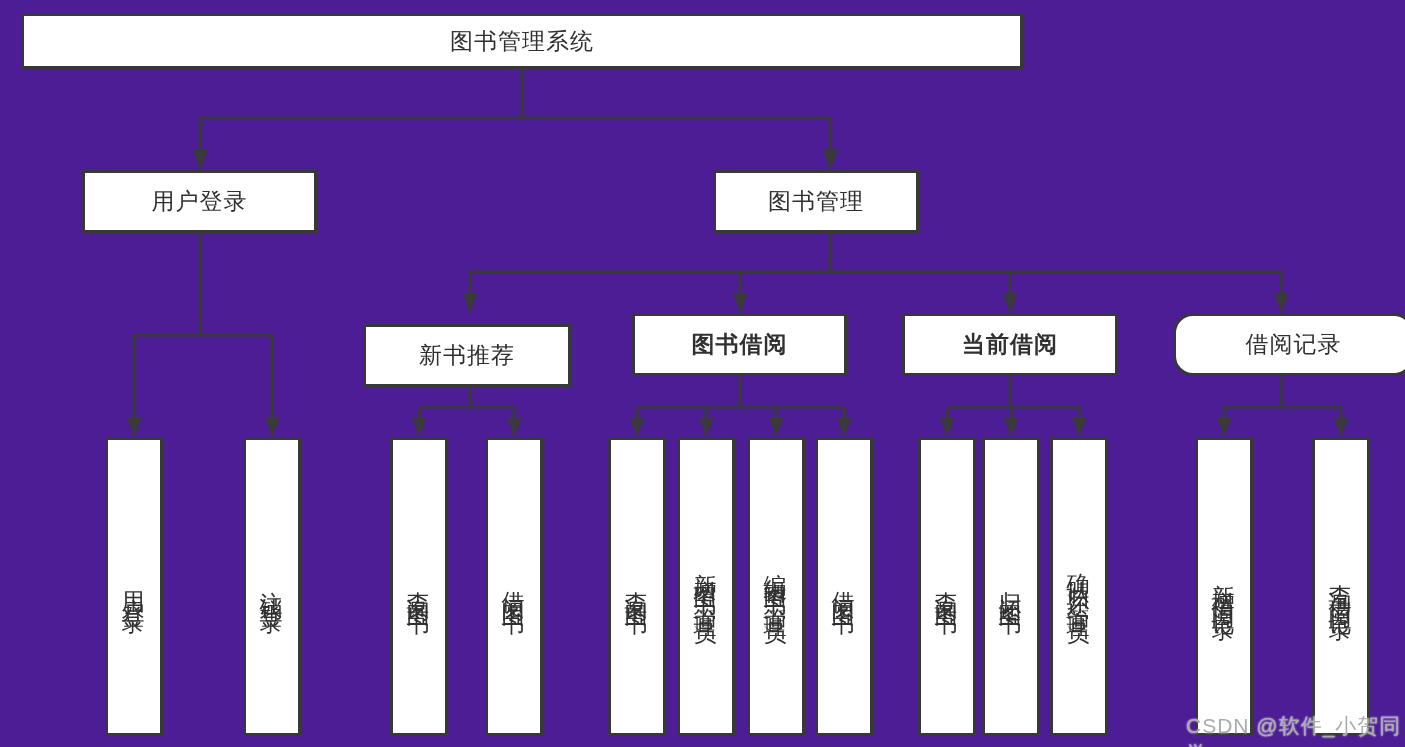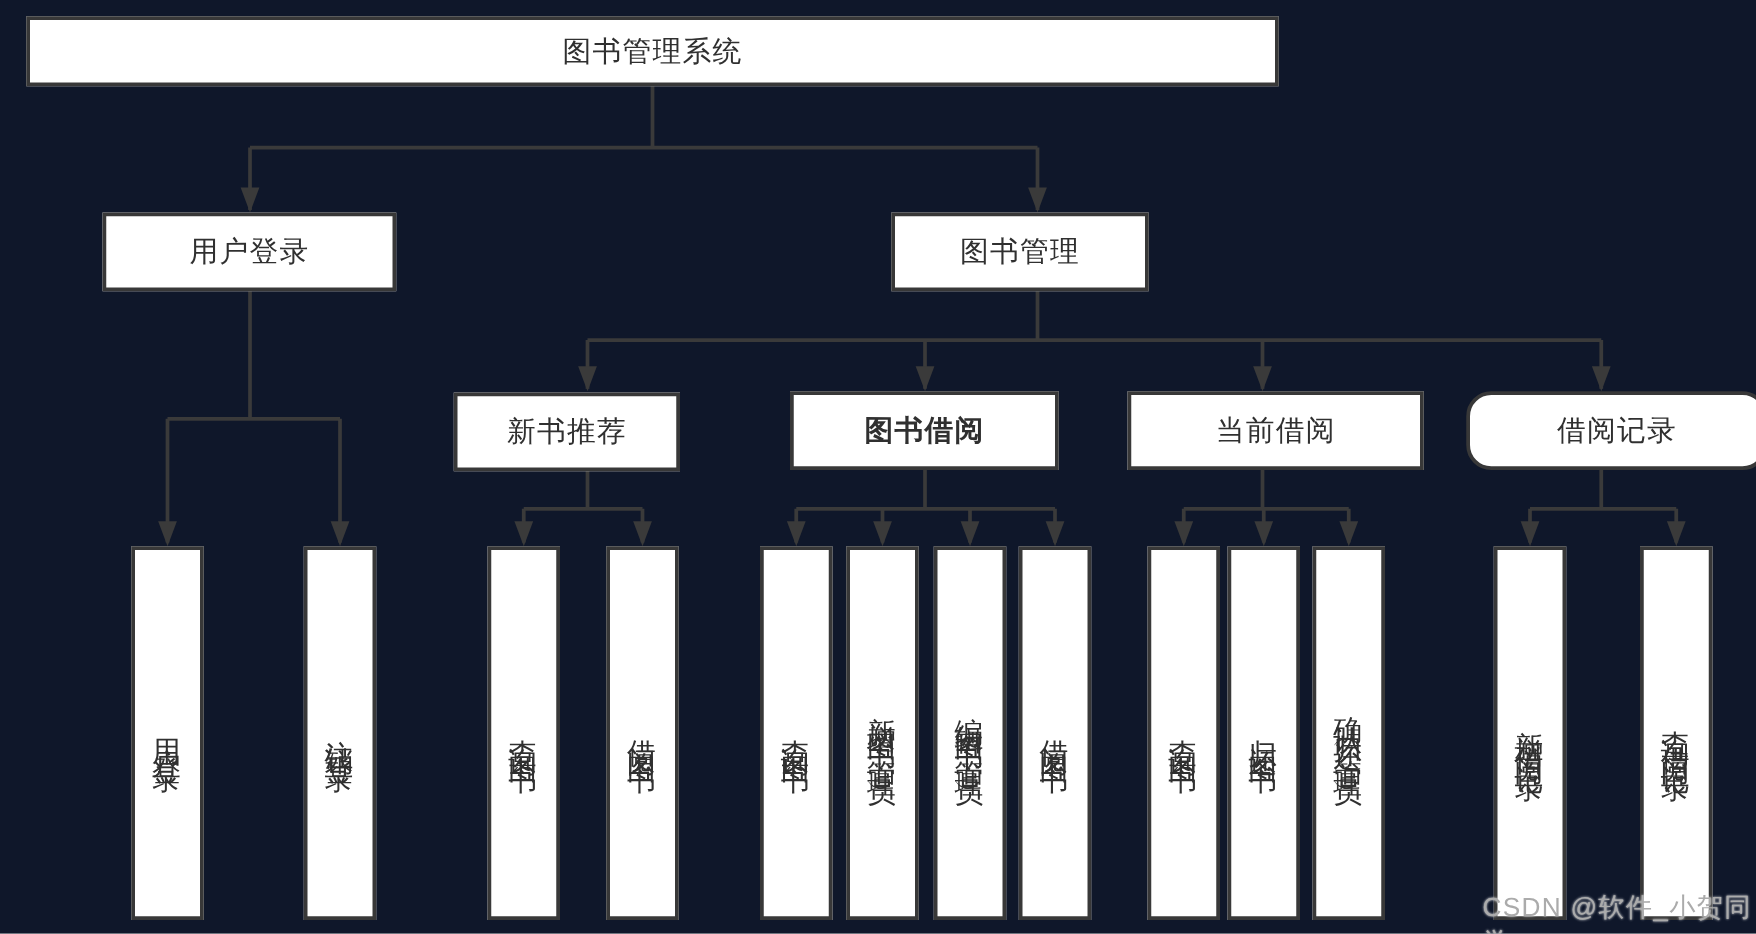--- a/index.html
+++ b/index.html
@@ -1,20 +1,20 @@
 <!DOCTYPE html>
 <html><head>
 <meta charset="utf-8">
 <style>
   html, body { margin: 0; padding: 0; background: #ffffff; }
   .canvas {
     position: relative;
     width: 1405px;
     height: 747px;
-    background: #0f172a;
+    background: #4c1d95;
     font-family: "Liberation Sans", "DejaVu Sans", sans-serif;
     overflow: hidden;
   }
   .connectors {
     position: absolute;
     left: 0; top: 0;
     width: 1405px; height: 747px;
   }
   .node {
     position: absolute;
@@ -92,23 +92,23 @@
       <polygon points="1216.5,417 1231.5,417 1224,437"></polygon>
       <polygon points="1333.5,417 1348.5,417 1341,437"></polygon>
     </g>
   </svg>
 
   <div class="node" style="left:21px; top:13px; width:1002px; height:56px;">图书管理系统</div>
 
   <div class="node" style="left:82px; top:170px; width:235px; height:63px;">用户登录</div>
   <div class="node" style="left:713px; top:170px; width:206px; height:63px;">图书管理</div>
 
-  <div class="node" style="left:363px; top:314px; width:181px; height:63px;">新书推荐</div>
+  <div class="node" style="left:363px; top:324px; width:208px; height:63px;">新书推荐</div>
   <div class="node" style="left:632px; top:313px; width:215px; height:63px;font-weight:bold;">图书借阅</div>
-  <div class="node" style="left:902px; top:313px; width:237px; height:63px;">当前借阅</div>
+  <div class="node" style="left:902px; top:313px; width:216px; height:63px;font-weight:bold;">当前借阅</div>
   <div class="node" style="left:1173px; top:313px; width:241px; height:63px;border-radius:20px;">借阅记录</div>
 
   <div class="node v" style="left:105px; top:437px; width:58px; height:299px;">用户登录</div>
   <div class="node v" style="left:243px; top:437px; width:58px; height:299px;">注销登录</div>
 
   <div class="node v" style="left:390px; top:437px; width:58px; height:299px;">查询图书</div>
   <div class="node v" style="left:485px; top:437px; width:58px; height:299px;">借阅图书</div>
 
   <div class="node v" style="left:608px; top:437px; width:58px; height:299px;">查询图书</div>
   <div class="node v" style="left:677px; top:437px; width:58px; height:299px;">新增图书（管理员）</div>

